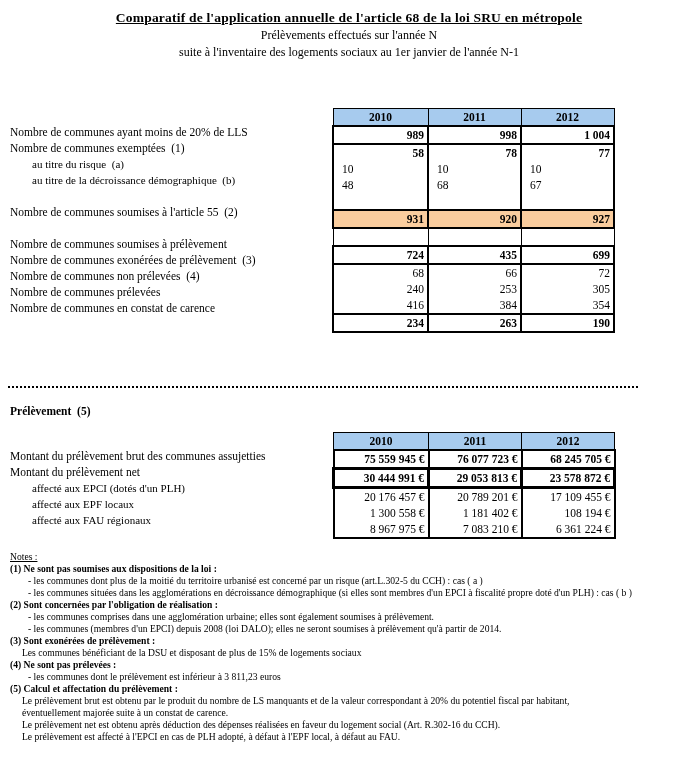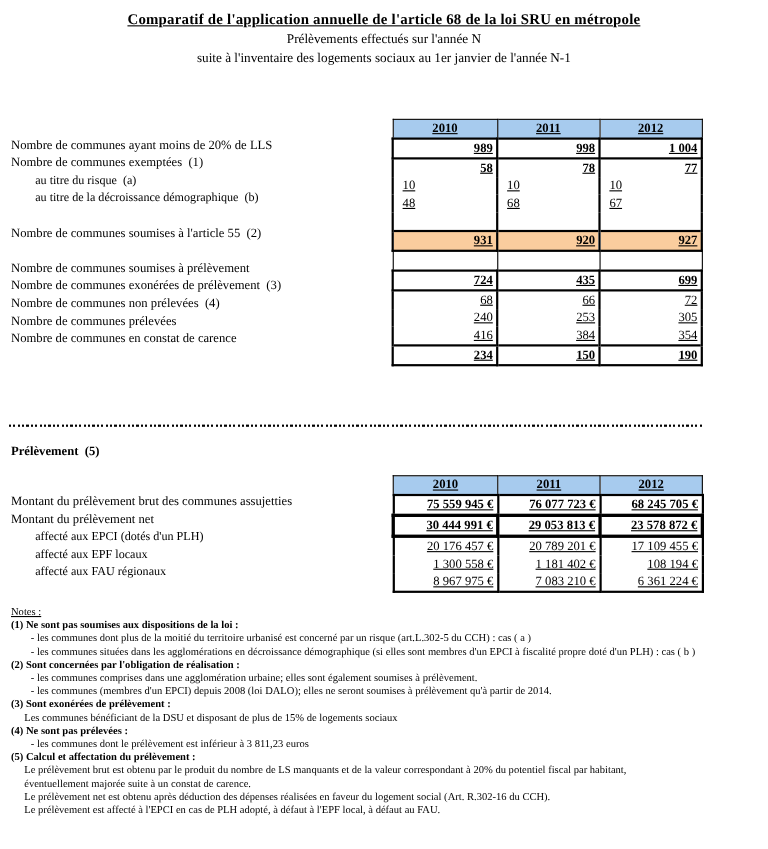--- a/index.html
+++ b/index.html
@@ -7,21 +7,21 @@
           font-family:"Liberation Serif","DejaVu Serif",serif; color:#000; overflow:hidden; }
 
   .titleblock { position:absolute; top:8px; left:0; width:698px; text-align:center; }
   .title { font-size:13.5px; font-weight:bold; text-decoration:underline; line-height:19px; letter-spacing:.2px; }
   .sub   { font-size:12px; line-height:16.5px; }
 
   .lbl { position:absolute; left:10px; height:16px; line-height:16px; font-size:11.5px;
          font-weight:normal; white-space:pre; }
   .lbl.ind { left:32px; font-weight:normal; font-size:11px; }
 
-  table.grid { position:absolute; left:356px; border-collapse:collapse; table-layout:fixed;text-decoration:underline; }
+  table.grid { position:absolute; left:332px; border-collapse:collapse; table-layout:fixed; }
   .grid td { height:16px; padding:0 3px 0 0; font-size:11.5px; text-align:right;
              overflow:hidden; white-space:pre; }
   td.hd  { background:#A7CBEE; border:1px solid #000; text-align:center; font-weight:bold; padding:0; }
   td.hv  { border:2px solid #000; font-weight:bold; }
   td.hv3 { border:3px solid #000; font-weight:bold; }
   td.vb  { border-left:2px solid #000; border-right:2px solid #000; }
   td.b   { font-weight:bold; }
   td.lt  { text-align:left; padding-left:8px; }
   td.or  { background:#FACD9E; border:2px solid #000; font-weight:bold; }
   td.gp  { border:1px solid #000; }
@@ -123,21 +123,21 @@
       <td class="vb">253</td>
       <td class="vb">305</td>
     </tr>
     <tr>
       <td class="vb">416</td>
       <td class="vb">384</td>
       <td class="vb">354</td>
     </tr>
     <tr>
       <td class="hv">234</td>
-      <td class="hv">150</td>
+      <td class="hv">263</td>
       <td class="hv">190</td>
     </tr>
   </tbody>
     </table>
 
   <div class="dots"></div>
 
   <div class="ph">Prélèvement  (5)</div>
 
   <div class="lbl" style="top:448px">Montant du prélèvement brut des communes assujetties</div>

